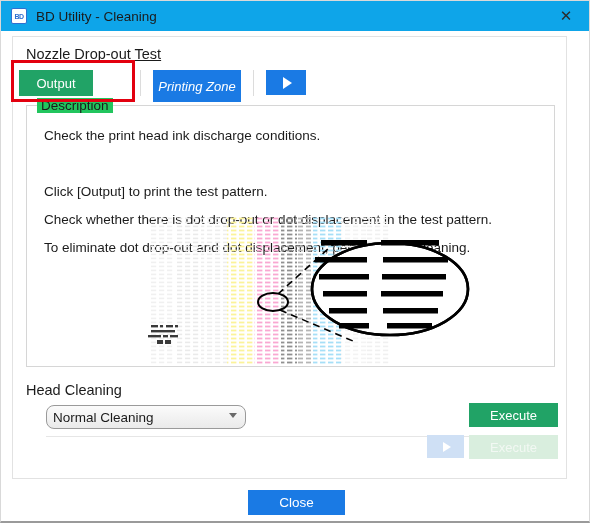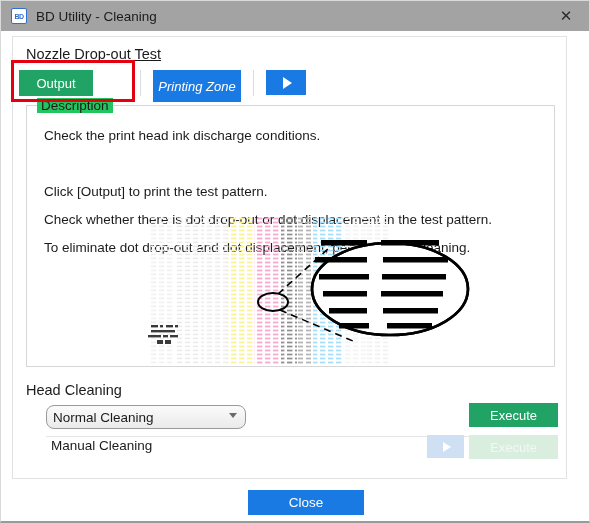--- a/index.html
+++ b/index.html
@@ -27,21 +27,21 @@
     border: 1px solid #d9d9d9;
     border-bottom: 2px solid #9a9a9a;
   }
 
   
   #titlebar {
     position: absolute;
     left: 0; top: 0;
     width: 100%;
     height: 30px;
-    background: #a3a3a3;
+    background: #0ea5e9;
     display: flex;
     align-items: center;
   }
   #app-icon {
     width: 16px; height: 16px;
     margin-left: 10px;
     border: 1.5px solid #2f6fd0;
     border-radius: 2px;
     box-sizing: border-box;
     display: flex;
@@ -254,21 +254,21 @@
     width: 89px; height: 24px;
     background: #d9eede;
     color: #f2f8f3;
     font-size: 13px;
   }
 
   
   #btn-close {
     position: absolute;
     left: 247px; top: 489px;
-    width: 116px; height: 25px;
+    width: 97px; height: 25px;
     background: #1a7ae4;
     color: #ffffff;
     font-size: 13.5px;
   }
 </style>
 </head>
 <body>
 
 <div id="window">
 
@@ -385,21 +385,20 @@
       <select id="cleaning-select">
         <option>Normal Cleaning</option>
       </select>
       <span id="select-caret"></span>
     </div>
 
     <div class="btn" id="btn-execute-1">Execute</div>
 
     <div id="row-divider"></div>
 
-    <div id="manual-label">Manual Cleaning</div>
 
     <div id="btn-play-2">
       <span class="tri"></span>
     </div>
 
     <div class="btn" id="btn-execute-2">Execute</div>
   </div>
 
   <div id="red-box"></div>
 

